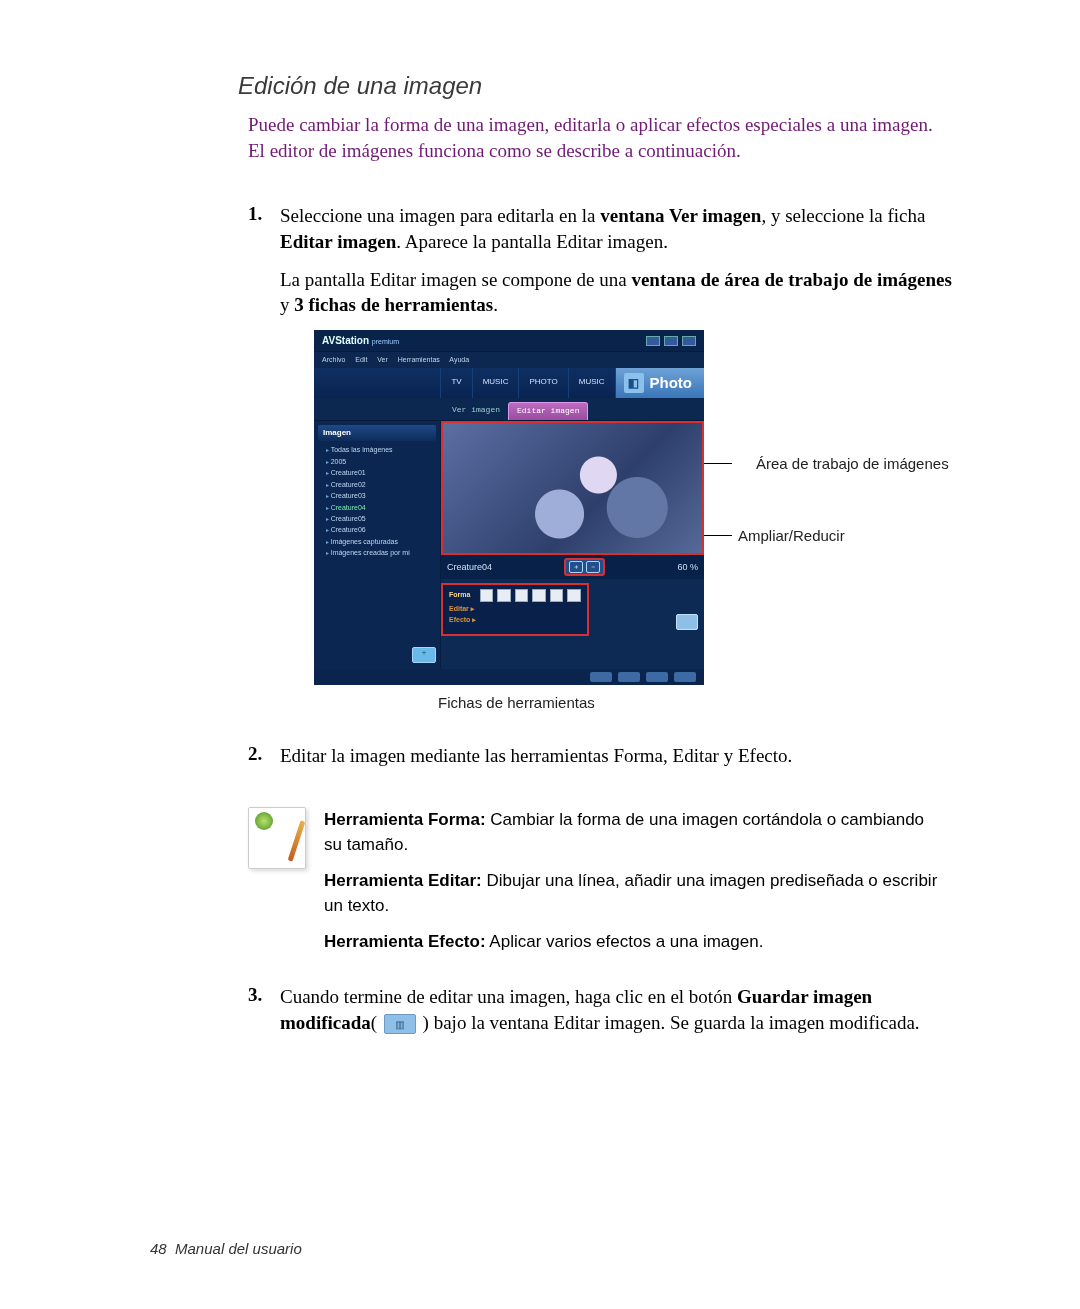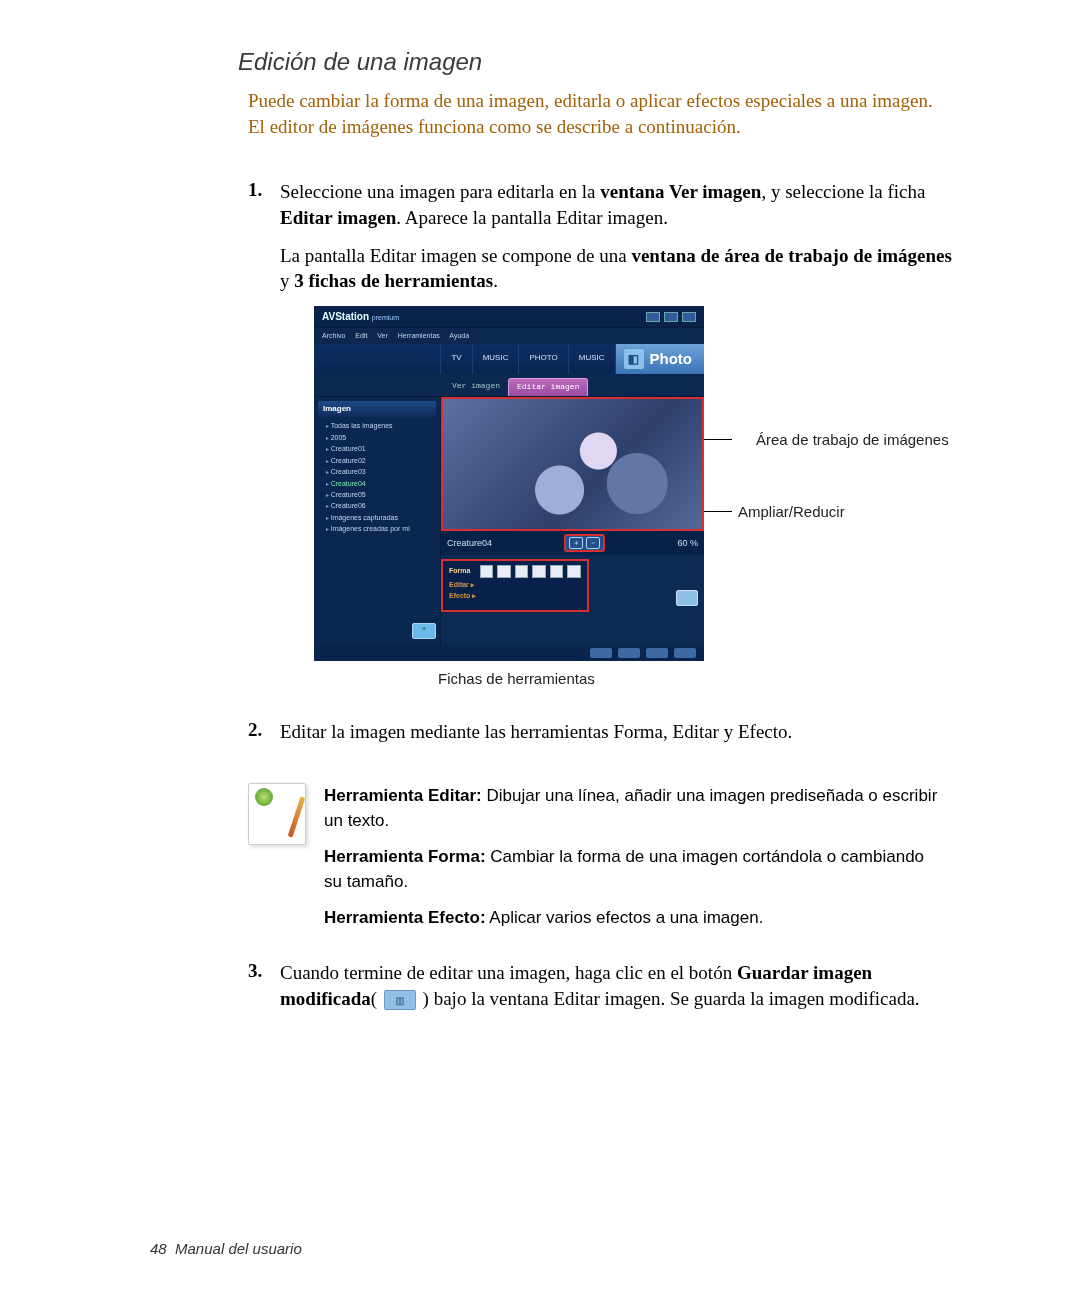--- a/index.html
+++ b/index.html
@@ -4,38 +4,38 @@
 <style>
   body {
     margin: 0;
     padding: 0;
     background: #ffffff;
     font-family: "Times New Roman", Times, serif;
     color: #000;
     width: 1080px;
   }
   .page {
-    padding: 48px 140px 60px 150px;
+    padding: 72px 140px 60px 150px;
     position: relative;
     box-sizing: border-box;
     min-height: 1309px;
   }
   h2.section-title {
     font-family: Arial, Helvetica, sans-serif;
     font-style: italic;
     font-weight: 400;
     font-size: 24px;
     color: #3a3a3a;
     margin: 0 0 12px 88px;
   }
   p.intro {
     font-size: 19px;
     line-height: 1.35;
     margin: 0 0 40px 98px;
-    color: #a16207;
+    color: #701a75;
   }
   ol.steps {
     list-style: none;
     padding: 0;
     margin: 0 0 0 98px;
   }
   ol.steps > li {
     display: flex;
     margin-bottom: 26px;
   }
@@ -352,22 +352,22 @@
       <div class="step-num">2.</div>
       <div class="step-body">
         <p>Editar la imagen mediante las herramientas Forma, Editar y Efecto.</p>
       </div>
     </li>
   </ol>
 
   <div class="note">
     <div class="note-icon"></div>
     <div class="note-body">
+      <p><b>Herramienta Forma:</b><span> Cambiar la forma de una imagen cortándola o cambiando su tamaño.</span></p>
       <p><b>Herramienta Editar:</b><span> Dibujar una línea, añadir una imagen prediseñada o escribir un texto.</span></p>
-      <p><b>Herramienta Forma:</b><span> Cambiar la forma de una imagen cortándola o cambiando su tamaño.</span></p>
       <p><b>Herramienta Efecto:</b><span> Aplicar varios efectos a una imagen.</span></p>
     </div>
   </div>
 
   <ol class="steps">
     <li>
       <div class="step-num">3.</div>
       <div class="step-body">
         <p>
           <span>Cuando termine de editar una imagen, haga clic en el botón </span><b>Guardar imagen modificada</b><span>( </span><span class="inline-icon">▥</span><span> ) bajo la ventana Editar imagen. Se guarda la imagen modificada.</span>

